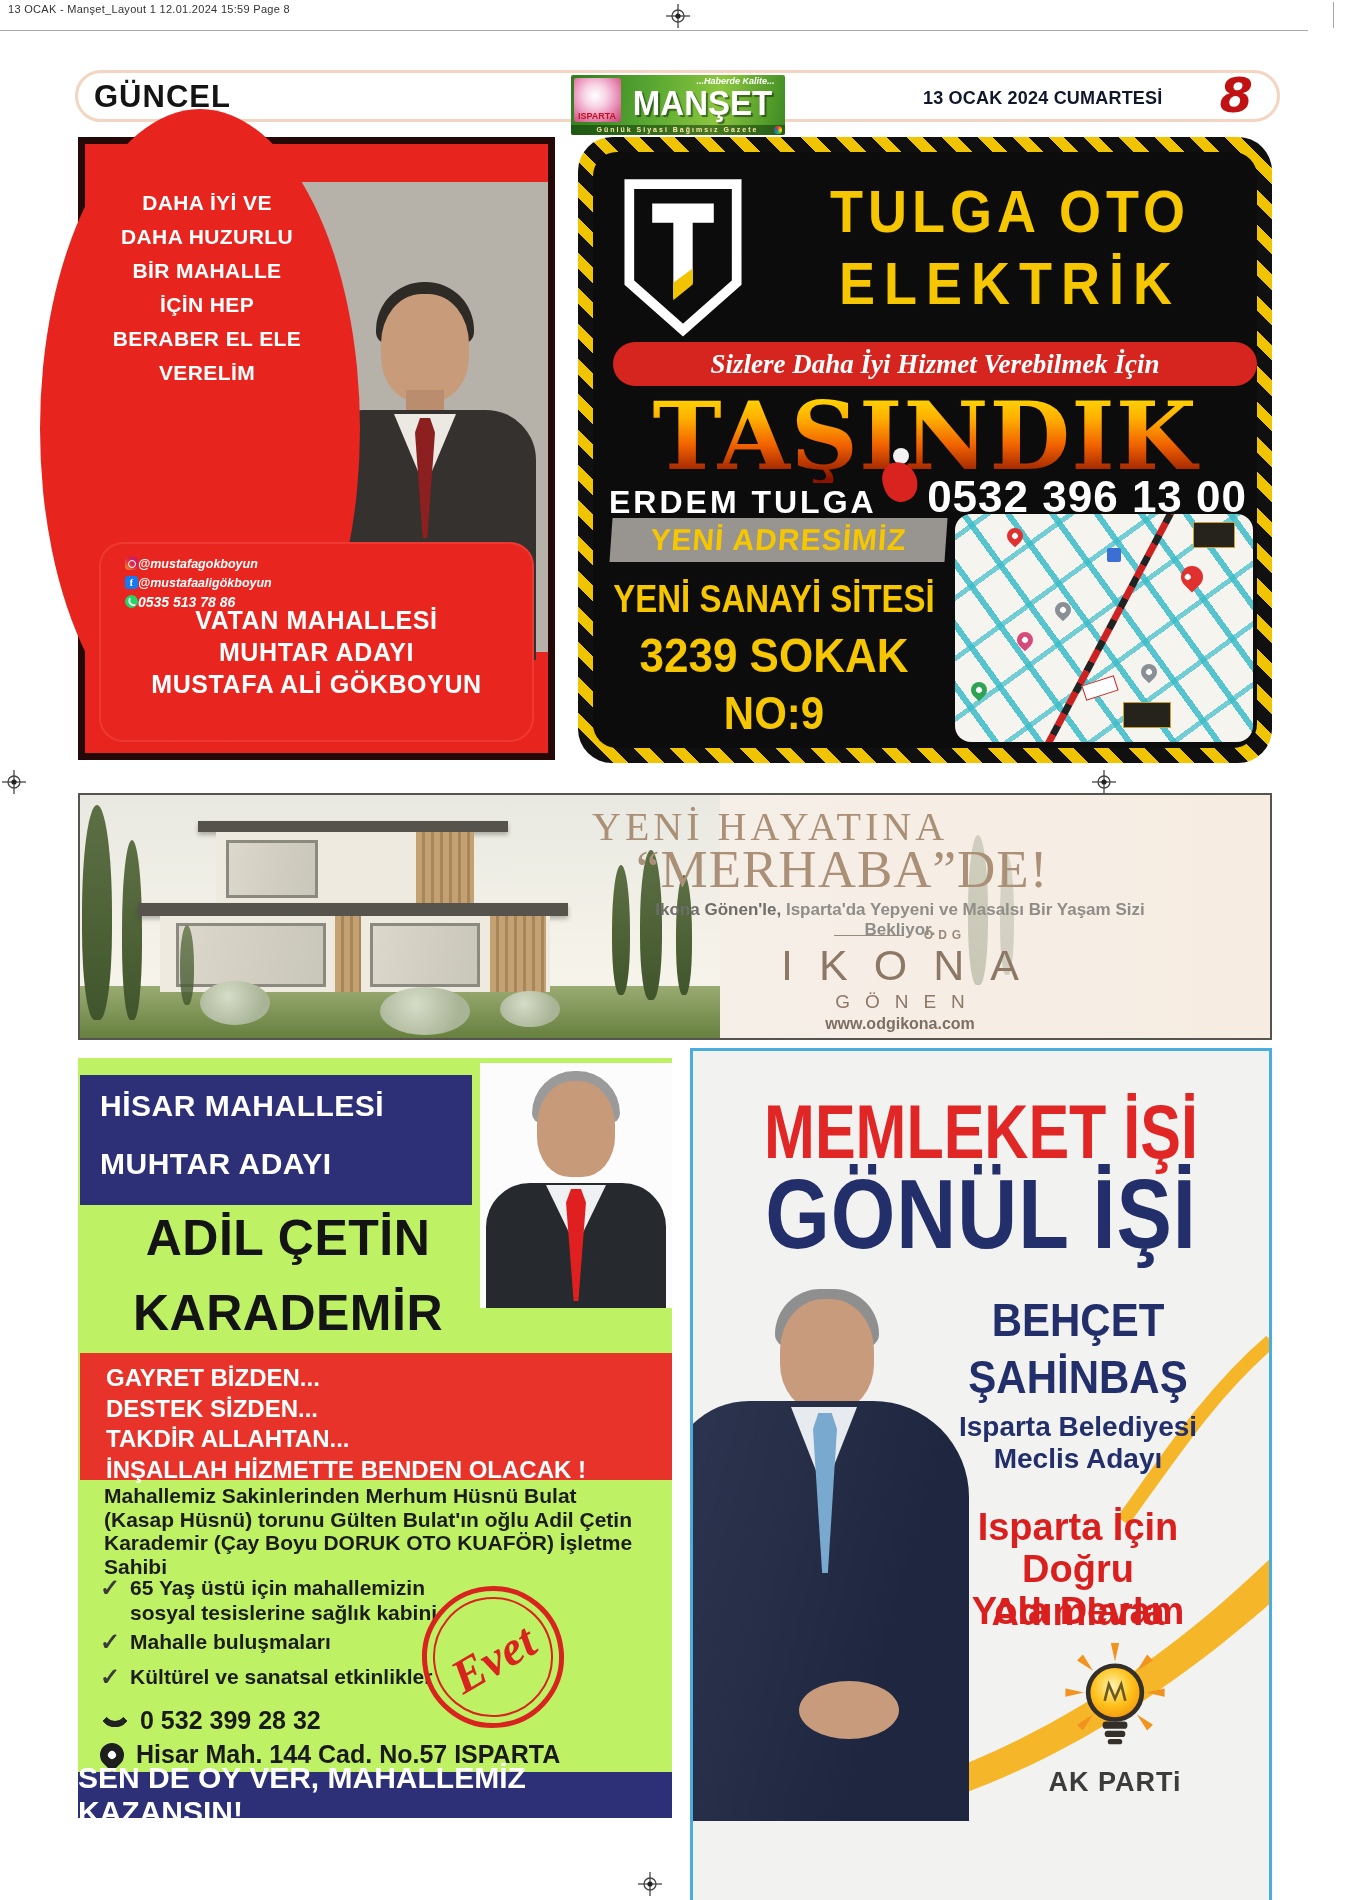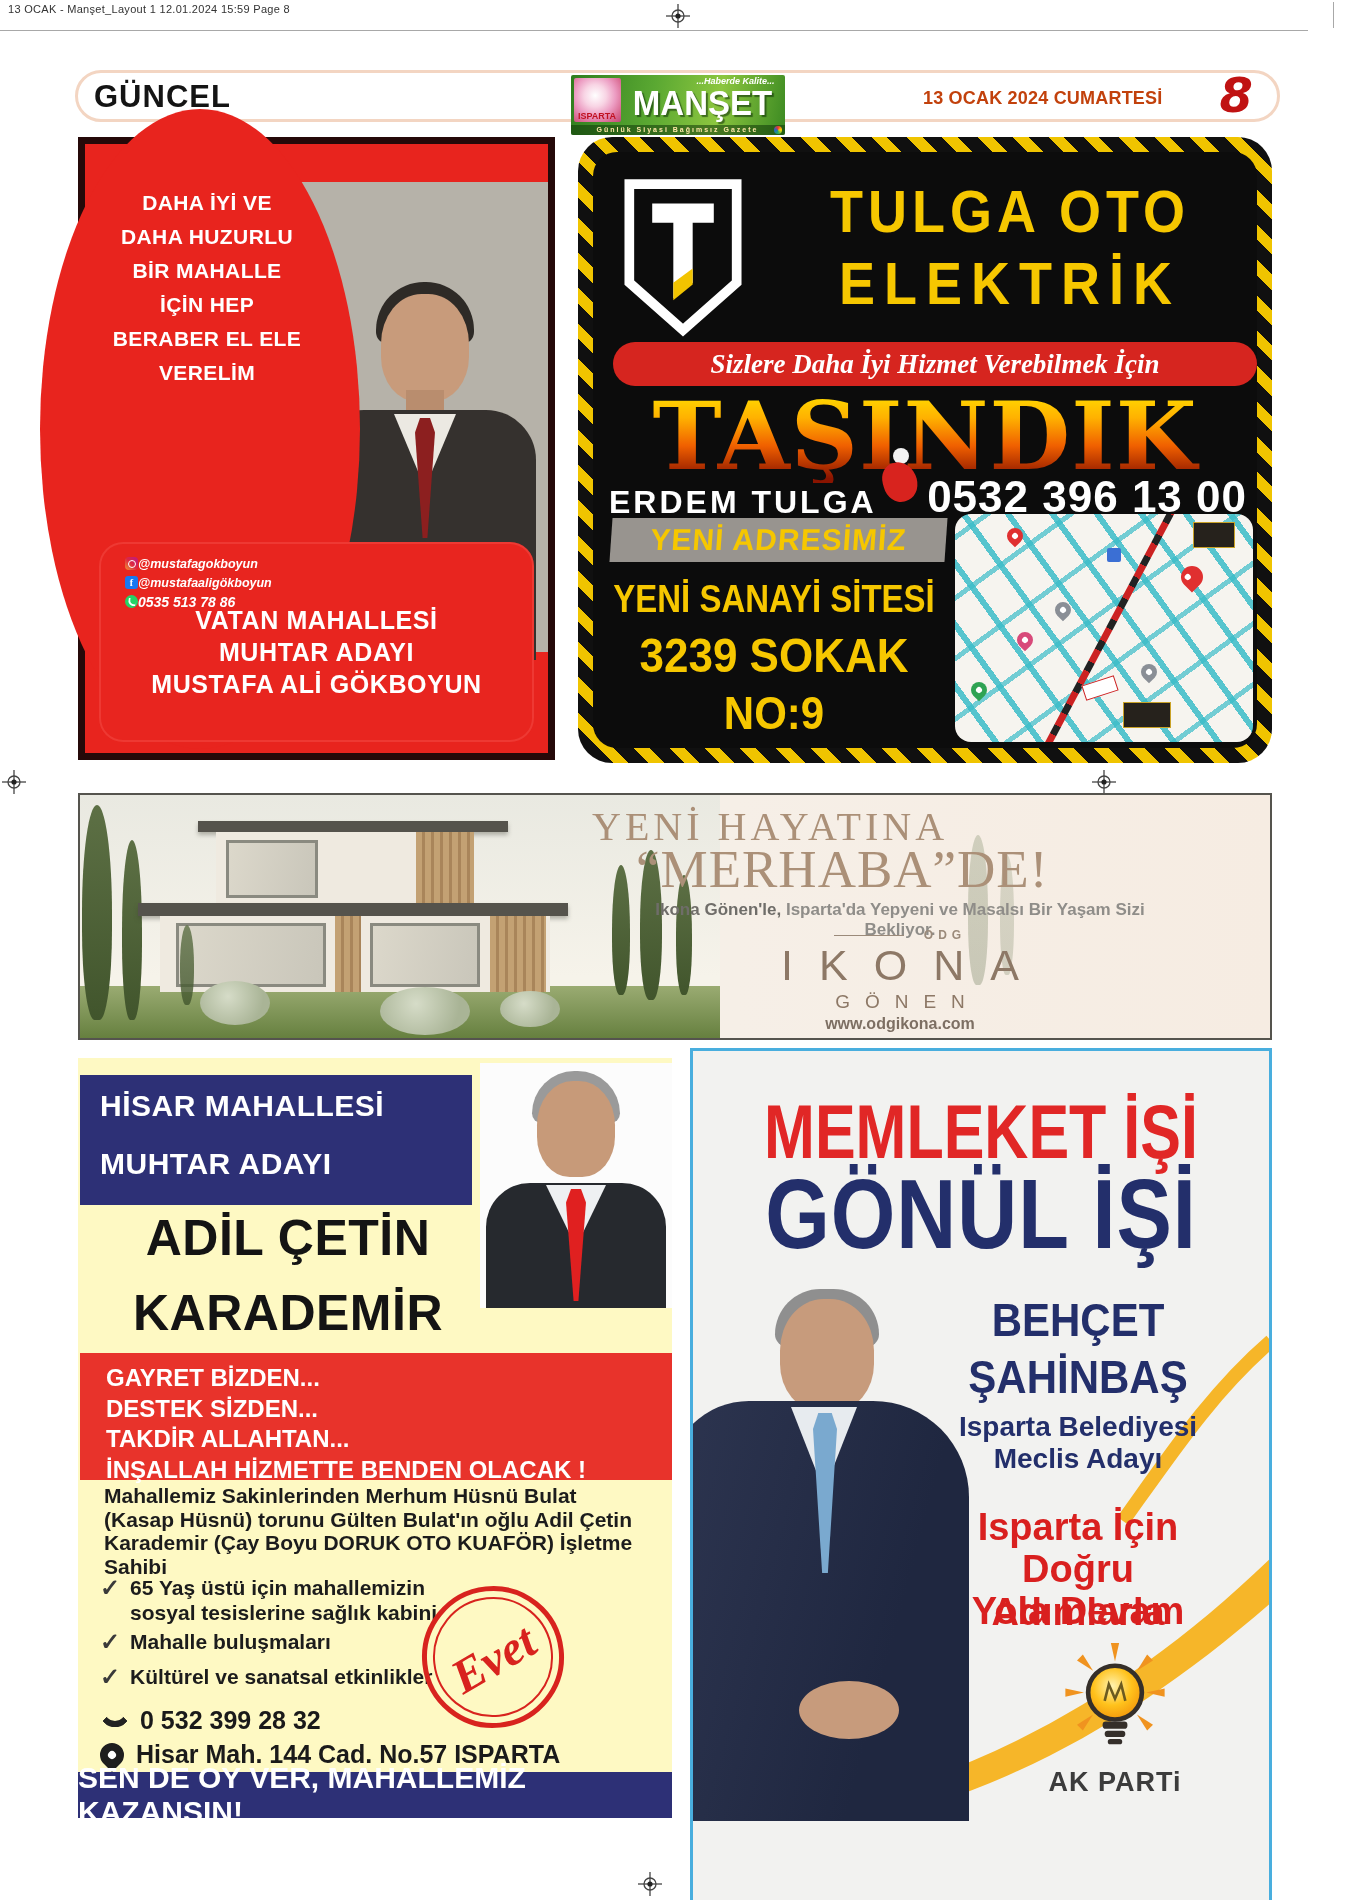--- a/index.html
+++ b/index.html
@@ -11,21 +11,21 @@
   
   .print-line { left:8px; top:3px; font-size:11px; color:#333; letter-spacing:0.3px; }
   .rule-top { left:0; top:30px; width:1308px; height:1px; background:#a8a8a8; }
   .tick { background:#a8a8a8; }
   .regmark { width:24px; height:24px; }
 
   
   .band { left:75px; top:70px; width:1205px; height:52px; border:3px solid #f3d5c2;
           border-radius:26px; background:#fff; }
   .section-title { left:16px; top:6px; font-size:31px; font-weight:800; color:#141414; letter-spacing:1px; }
-  .edition-date { left:845px; top:15px; font-size:18px; font-weight:700; color:#c2410c; letter-spacing:0.2px; }
+  .edition-date { left:845px; top:15px; font-size:18px; font-weight:700; color:#0f172a; letter-spacing:0.2px; }
   .page-num { right:24px; top:-6px; font-size:48px; font-weight:900; font-style:italic;
               color:#c01212; font-family:"DejaVu Sans", sans-serif; }
   .logo { left:50%; top:2px; transform:translateX(-50%); width:214px; height:60px;
           background:linear-gradient(100deg,#2f7d1e,#5aa832 38%,#8cc63f 68%,#3c8a22);
           border-radius:2px; overflow:hidden; z-index:5; }
   .logo-rose { left:3px; top:3px; width:47px; height:44px; border-radius:2px;
                background:radial-gradient(circle at 45% 40%, #ffffff 0%, #f8d4e4 30%, #ec9cc2 55%, #d8678f 80%, #c2487a 100%); }
   .logo-city { left:3px; top:36px; width:47px; text-align:center; font-size:9px; font-weight:800; color:#c01020; }
   .logo-tagline { right:10px; top:1px; font-size:9px; font-style:italic; font-weight:700; color:#fff; }
   .logo-title { left:52px; top:9px; width:160px; text-align:center; font-size:33px; font-weight:900;
@@ -117,21 +117,21 @@
   .ik-odg { left:540px; top:133px; width:560px; display:flex; align-items:center; justify-content:center; gap:20px; }
   .ik-odg-line { width:70px; height:1px; background:#9b8a7a; }
   .ik-odg-txt { font-size:12px; letter-spacing:5px; color:#9b8a7a; font-weight:700; }
   .ik-brand { left:540px; top:146px; width:560px; text-align:center; font-size:43px; letter-spacing:26px;
               padding-left:26px; color:#8d7866; font-weight:400; }
   .ik-brand2 { left:540px; top:196px; width:560px; text-align:center; font-size:19px; letter-spacing:15px;
                padding-left:15px; color:#8d7866; }
   .ik-web { left:540px; top:220px; width:560px; text-align:center; font-size:16px; font-weight:800; color:#7d6f63; }
 
   
-  .ad3 { left:78px; top:1058px; width:594px; height:760px; background:#fef9c3; }
+  .ad3 { left:78px; top:1058px; width:594px; height:760px; background:#bef264; }
   .ad3-district { left:2px; top:17px; width:392px; height:130px; background:#2d3076; color:#fff;
                   font-weight:800; font-size:30px; padding:14px 0 0 20px; letter-spacing:0.5px; }
   .ad3-district .l2 { margin-top:24px; }
   .ad3-photo { left:402px; top:5px; width:192px; height:245px; background:#fcfcfc; overflow:hidden; }
   .m2-hair { left:52px; top:8px; width:88px; height:52px; background:#9a9a9a; border-radius:44px 44px 10px 10px; }
   .m2-head { left:57px; top:18px; width:78px; height:96px; background:#c79a79; border-radius:46% 46% 42% 42%; }
   .m2-suit { left:6px; top:120px; width:180px; height:125px; background:#26292e; border-radius:44px 44px 0 0; }
   .m2-shirt { left:66px; top:122px; width:60px; height:62px; background:#eef0f2; clip-path:polygon(0 0,100% 0,50% 100%); }
   .m2-tie { left:86px; top:126px; width:20px; height:112px; background:#e02020;
             clip-path:polygon(25% 0,75% 0,100% 12%,62% 100%,38% 100%,0 12%); }

